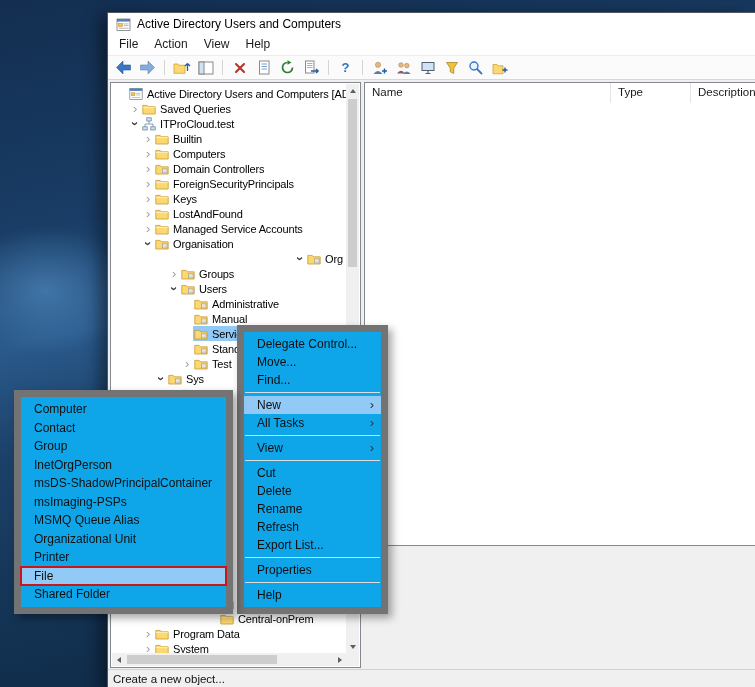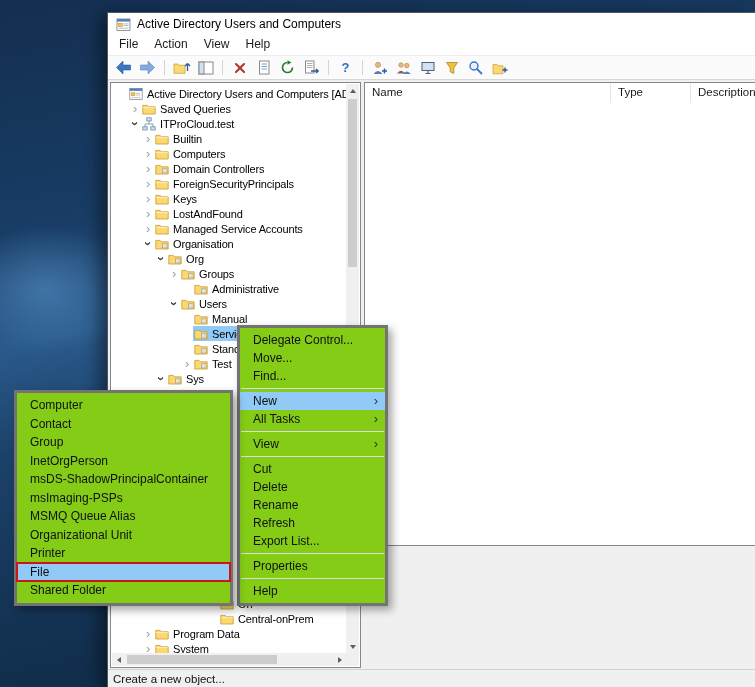--- a/index.html
+++ b/index.html
@@ -59,21 +59,21 @@
   .list-header { display:flex; height:20px; font-size:11.5px; color:#1a1a1a; }
   .lh-cell { padding:3px 7px 0; border-right:1px solid #e4e4e4; overflow:hidden; white-space:nowrap; }
   .lh-cell:nth-child(1) { width:246px; }
   .lh-cell:nth-child(2) { width:80px; }
   .lh-cell:nth-child(3) { flex:1; border-right:none; }
 
   .statusbar { height:18px; background:#f0f0f0; border-top:1px solid #d2d2d2; display:flex; align-items:center;
     padding:0 5px; font-size:11.5px; color:#111; flex:none; }
 
   
-  .menu { position:absolute; background:#84cc16; border:3px solid #737373;
+  .menu { position:absolute; background:#0ea5e9; border:7px solid #737373;
     box-shadow:4px 4px 8px rgba(0,0,0,.35); padding:3px 0; font-size:12px; color:#101010; z-index:40; }
   .context-menu { left:237px; top:325px; width:151px; }
   .submenu { left:14px; top:390px; width:219px; }
   .menu-item { height:18px; line-height:18px; padding:0 20px 0 13px; position:relative; white-space:nowrap; }
   .submenu .menu-item { height:18.5px; line-height:18.5px; }
   .menu-item.hl { background:var(--hl,#91c9f7); }
   .menu-item.red-box { outline:2px solid var(--annot,#cc1616); outline-offset:-1px; }
   .menu-sep { height:1px; background:#dcdcdc; margin:3px 1px; }
   .sub-arrow { position:absolute; right:7px; top:0; font-size:13px; color:#333; }
 </style>
@@ -331,21 +331,21 @@
               <span class="ticon">
                 <svg width="14" height="14" viewBox="0 0 14 14">
                   <path d="M0.8 3.4 L5.2 3.4 L6.4 4.8 L13.2 4.8 L13.2 12 L0.8 12 Z" fill="#fcd970" stroke="#c99a2e" stroke-width="0.8" stroke-linejoin="round"></path>
                   <rect x="7.4" y="6.9" width="4.6" height="4" fill="#ffffff" stroke="#8a8a8a" stroke-width="0.6"></rect>
                   <path d="M8.2 8.1 H11.2 M8.2 9.4 H11.2" stroke="#aaaaaa" stroke-width="0.5"></path>
                 </svg>
               </span>
               <span class="tlabel">Organisation</span>
             </span>
           </div>
-          <div class="trow" style="padding-left: 43px;">
+          <div class="trow" style="padding-left: 43px; justify-content: flex-end;">
             <span class="chev expanded">›</span>
             <span class="twrap">
               <span class="ticon">
                 <svg width="14" height="14" viewBox="0 0 14 14">
                   <path d="M0.8 3.4 L5.2 3.4 L6.4 4.8 L13.2 4.8 L13.2 12 L0.8 12 Z" fill="#fcd970" stroke="#c99a2e" stroke-width="0.8" stroke-linejoin="round"></path>
                   <rect x="7.4" y="6.9" width="4.6" height="4" fill="#ffffff" stroke="#8a8a8a" stroke-width="0.6"></rect>
                   <path d="M8.2 8.1 H11.2 M8.2 9.4 H11.2" stroke="#aaaaaa" stroke-width="0.5"></path>
                 </svg>
               </span>
               <span class="tlabel">Org</span>
@@ -355,46 +355,46 @@
             <span class="chev collapsed">›</span>
             <span class="twrap">
               <span class="ticon">
                 <svg width="14" height="14" viewBox="0 0 14 14">
                   <path d="M0.8 3.4 L5.2 3.4 L6.4 4.8 L13.2 4.8 L13.2 12 L0.8 12 Z" fill="#fcd970" stroke="#c99a2e" stroke-width="0.8" stroke-linejoin="round"></path>
                   <rect x="7.4" y="6.9" width="4.6" height="4" fill="#ffffff" stroke="#8a8a8a" stroke-width="0.6"></rect>
                   <path d="M8.2 8.1 H11.2 M8.2 9.4 H11.2" stroke="#aaaaaa" stroke-width="0.5"></path>
                 </svg>
               </span>
               <span class="tlabel">Groups</span>
-            </span>
-          </div>
-          <div class="trow" style="padding-left: 69px;">
-            <span class="chev none"></span>
-            <span class="twrap">
-              <span class="ticon">
-                <svg width="14" height="14" viewBox="0 0 14 14">
-                  <path d="M0.8 3.4 L5.2 3.4 L6.4 4.8 L13.2 4.8 L13.2 12 L0.8 12 Z" fill="#fcd970" stroke="#c99a2e" stroke-width="0.8" stroke-linejoin="round"></path>
-                  <rect x="7.4" y="6.9" width="4.6" height="4" fill="#ffffff" stroke="#8a8a8a" stroke-width="0.6"></rect>
-                  <path d="M8.2 8.1 H11.2 M8.2 9.4 H11.2" stroke="#aaaaaa" stroke-width="0.5"></path>
-                </svg>
-              </span>
-              <span class="tlabel">Administrative</span>
             </span>
           </div>
           <div class="trow" style="padding-left: 56px;">
             <span class="chev expanded">›</span>
             <span class="twrap">
               <span class="ticon">
                 <svg width="14" height="14" viewBox="0 0 14 14">
                   <path d="M0.8 3.4 L5.2 3.4 L6.4 4.8 L13.2 4.8 L13.2 12 L0.8 12 Z" fill="#fcd970" stroke="#c99a2e" stroke-width="0.8" stroke-linejoin="round"></path>
                   <rect x="7.4" y="6.9" width="4.6" height="4" fill="#ffffff" stroke="#8a8a8a" stroke-width="0.6"></rect>
                   <path d="M8.2 8.1 H11.2 M8.2 9.4 H11.2" stroke="#aaaaaa" stroke-width="0.5"></path>
                 </svg>
               </span>
               <span class="tlabel">Users</span>
+            </span>
+          </div>
+          <div class="trow" style="padding-left: 69px;">
+            <span class="chev none"></span>
+            <span class="twrap">
+              <span class="ticon">
+                <svg width="14" height="14" viewBox="0 0 14 14">
+                  <path d="M0.8 3.4 L5.2 3.4 L6.4 4.8 L13.2 4.8 L13.2 12 L0.8 12 Z" fill="#fcd970" stroke="#c99a2e" stroke-width="0.8" stroke-linejoin="round"></path>
+                  <rect x="7.4" y="6.9" width="4.6" height="4" fill="#ffffff" stroke="#8a8a8a" stroke-width="0.6"></rect>
+                  <path d="M8.2 8.1 H11.2 M8.2 9.4 H11.2" stroke="#aaaaaa" stroke-width="0.5"></path>
+                </svg>
+              </span>
+              <span class="tlabel">Administrative</span>
             </span>
           </div>
           <div class="trow" style="padding-left: 69px;">
             <span class="chev none"></span>
             <span class="twrap">
               <span class="ticon">
                 <svg width="14" height="14" viewBox="0 0 14 14">
                   <path d="M0.8 3.4 L5.2 3.4 L6.4 4.8 L13.2 4.8 L13.2 12 L0.8 12 Z" fill="#fcd970" stroke="#c99a2e" stroke-width="0.8" stroke-linejoin="round"></path>
                   <rect x="7.4" y="6.9" width="4.6" height="4" fill="#ffffff" stroke="#8a8a8a" stroke-width="0.6"></rect>
                   <path d="M8.2 8.1 H11.2 M8.2 9.4 H11.2" stroke="#aaaaaa" stroke-width="0.5"></path>

